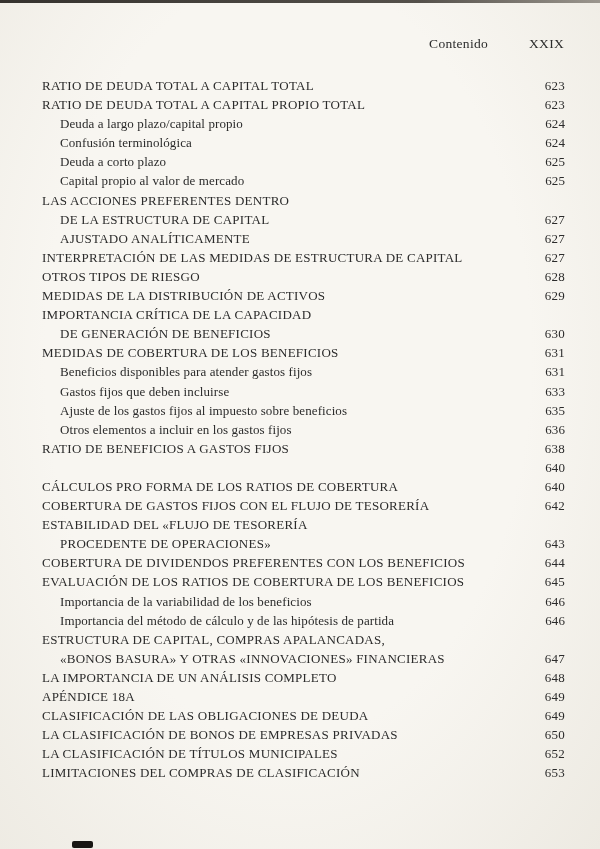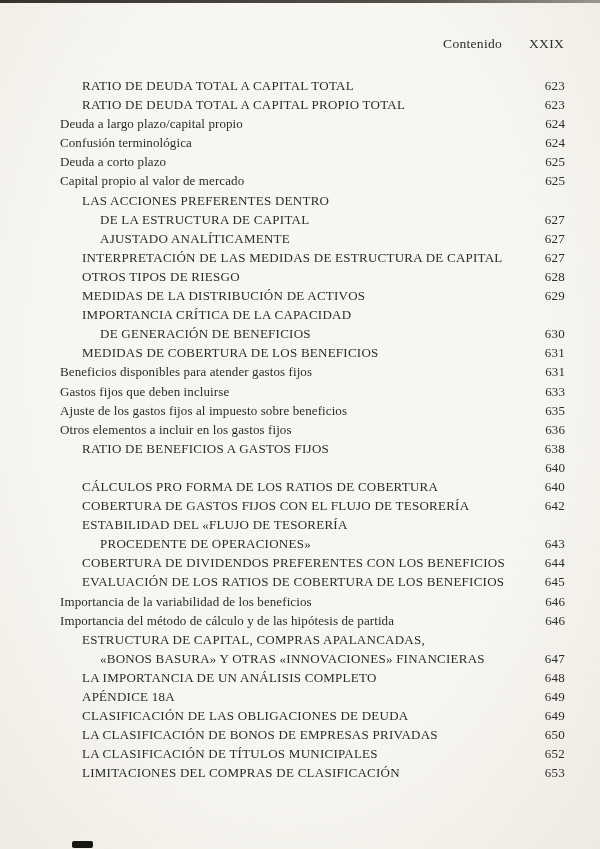--- a/index.html
+++ b/index.html
@@ -14,29 +14,29 @@
   }
   .scan-top {
     position: absolute; top: 0; left: 0; width: 100%; height: 3px;
     background: linear-gradient(to right, #35322e, #55514b 70%, #9b968e);
   }
   .scan-bottom {
     position: absolute; bottom: 1px; left: 72px; width: 21px; height: 7px;
     background: #181613; border-radius: 2px;
   }
   .header {
-    display: flex; justify-content: flex-end; align-items: baseline; gap: 27px;
+    display: flex; justify-content: flex-end; align-items: baseline; gap: 41px;
     padding: 36px 36px 0 42px;
     font-size: 13.5px; letter-spacing: 0.3px;
   }
   .entries { padding: 26px 35px 0 42px; }
   .line { display: flex; align-items: baseline; height: 19.1px; }
   .line .txt { white-space: nowrap; }
   .line .pg { margin-left: auto; padding-left: 8px; }
-  .entry.level-0 { font-size: 13px; letter-spacing: 0.25px; margin-left: 40px; }
+  .entry.level-0 { font-size: 13px; letter-spacing: 0.25px; }
   .entry.level-1 { font-size: 13px; letter-spacing: 0.1px; }
   .line.indent { padding-left: 18px; gap: 32px; }
 </style>
 </head>
 <body>
 
 <div class="scan-top"></div>
 
 <div class="header">
   <span class="hdr-title">Contenido</span>

